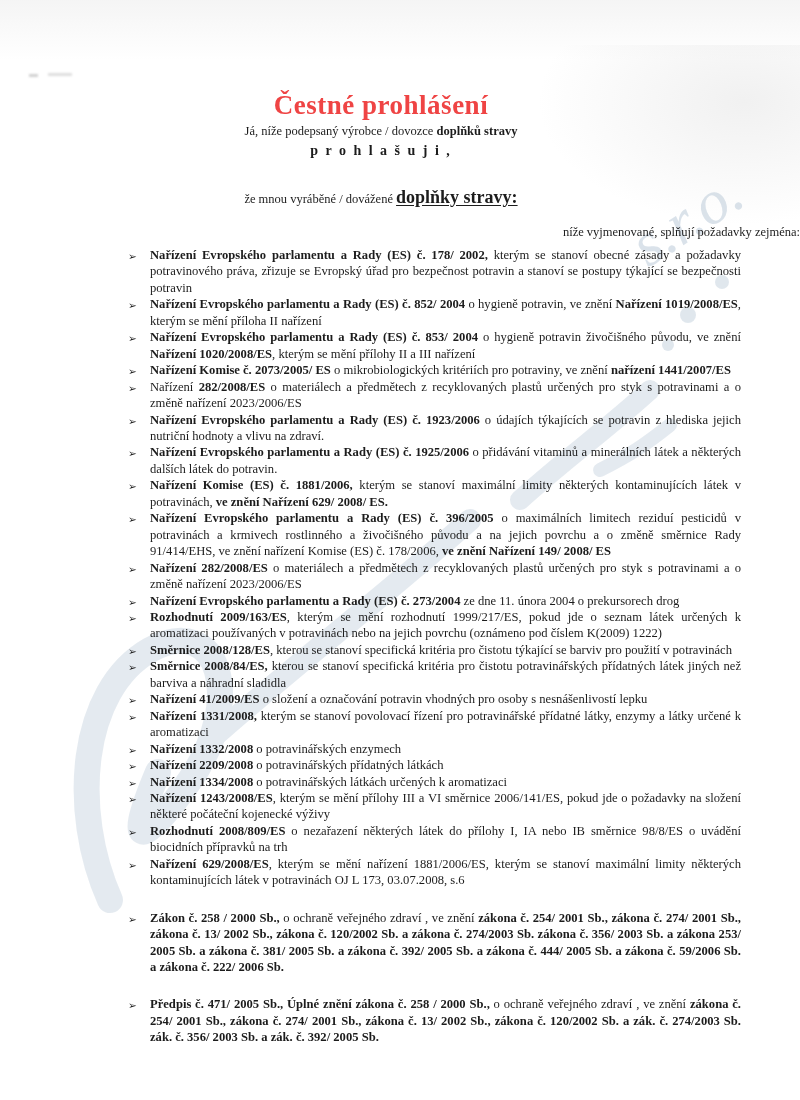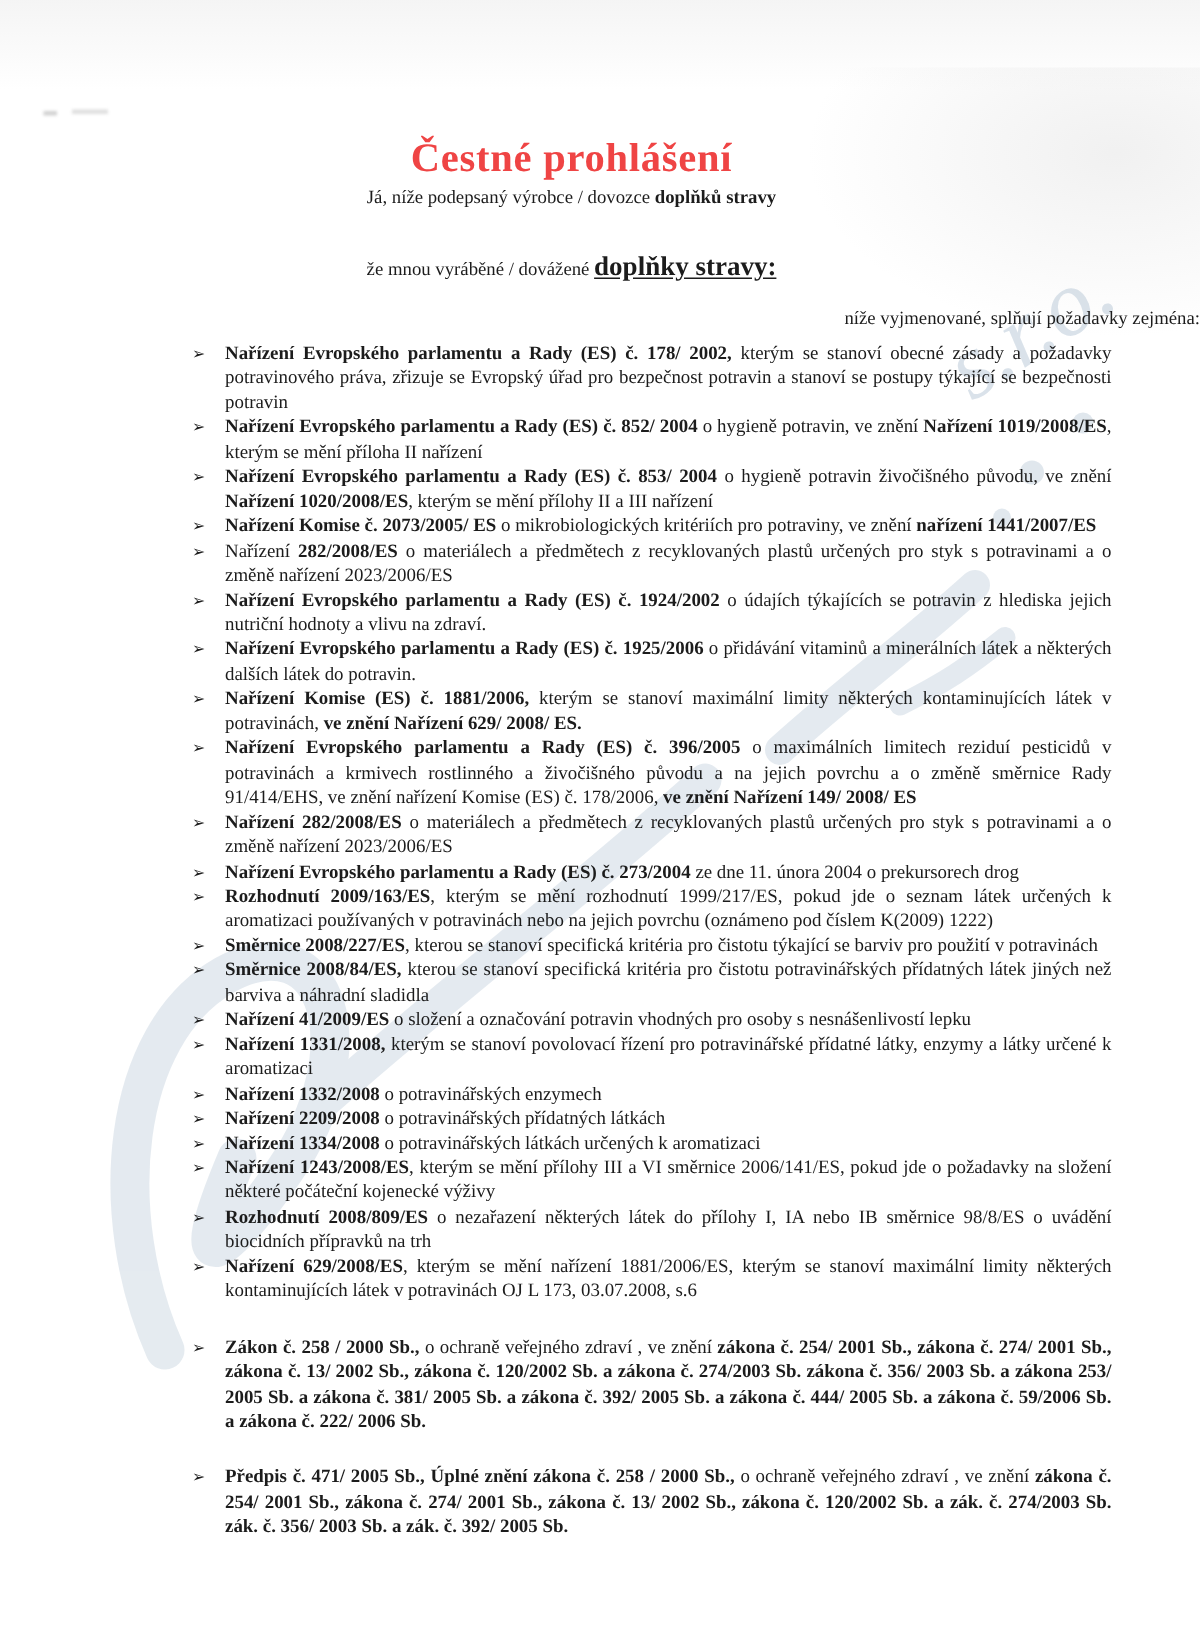--- a/index.html
+++ b/index.html
@@ -87,39 +87,40 @@
       <circle cx="722" cy="282" r="7"></circle>
       <circle cx="668" cy="345" r="6"></circle>
     </g>
     <text x="648" y="268" transform="rotate(-33 648 268)" font-size="62" font-style="italic" font-family="Liberation Serif, serif" fill="#b7c7d6" opacity="0.5">s.r.o.</text>
   </svg>
 
   <div class="content">
     <div class="header">
       <div class="title">Čestné prohlášení</div>
       <div class="subtitle"><span>Já, níže podepsaný výrobce / dovozce </span><b>doplňků stravy</b></div>
+      <div class="prohlasuji">p r o h l a š u j i ,</div>
       <div class="intro"><span>že mnou vyráběné / dovážené </span><span class="big">doplňky stravy:</span></div>
     </div>
 
     <div class="lead">níže vyjmenované, splňují požadavky zejména:</div>
 
     <ul class="reglist">
         <li><span class="bullet">➢</span><span><b>Nařízení Evropského parlamentu a Rady (ES) č. 178/ 2002,</b><span> kterým se stanoví obecné zásady a požadavky potravinového práva, zřizuje se Evropský úřad pro bezpečnost potravin a stanoví se postupy týkající se bezpečnosti potravin</span></span></li>
         <li><span class="bullet">➢</span><span><b>Nařízení Evropského parlamentu a Rady (ES) č. 852/ 2004</b><span> o hygieně potravin, ve znění </span><b>Nařízení 1019/2008/ES</b><span>, kterým se mění příloha II nařízení</span></span></li>
         <li><span class="bullet">➢</span><span><b>Nařízení Evropského parlamentu a Rady (ES) č. 853/ 2004</b><span> o hygieně potravin živočišného původu, ve znění </span><b>Nařízení 1020/2008/ES</b><span>, kterým se mění přílohy II a III nařízení</span></span></li>
         <li><span class="bullet">➢</span><span><b>Nařízení Komise č. 2073/2005/ ES</b><span> o mikrobiologických kritériích pro potraviny, ve znění </span><b>nařízení 1441/2007/ES</b></span></li>
         <li><span class="bullet">➢</span><span><span>Nařízení </span><b>282/2008/ES</b><span> o materiálech a předmětech z recyklovaných plastů určených pro styk s potravinami a o změně nařízení 2023/2006/ES</span></span></li>
-        <li><span class="bullet">➢</span><span><b>Nařízení Evropského parlamentu a Rady (ES) č. 1924/2002</b><span> o údajích týkajících se potravin z hlediska jejich nutriční hodnoty a vlivu na zdraví.</span></span></li>
+        <li><span class="bullet">➢</span><span><b>Nařízení Evropského parlamentu a Rady (ES) č. 1923/2006</b><span> o údajích týkajících se potravin z hlediska jejich nutriční hodnoty a vlivu na zdraví.</span></span></li>
         <li><span class="bullet">➢</span><span><b>Nařízení Evropského parlamentu a Rady (ES) č. 1925/2006</b><span> o přidávání vitaminů a minerálních látek a některých dalších látek do potravin.</span></span></li>
         <li><span class="bullet">➢</span><span><b>Nařízení Komise (ES) č. 1881/2006,</b><span> kterým se stanoví maximální limity některých kontaminujících látek v potravinách, </span><b>ve znění Nařízení 629/ 2008/ ES.</b></span></li>
         <li><span class="bullet">➢</span><span><b>Nařízení Evropského parlamentu a Rady (ES) č. 396/2005</b><span> o maximálních limitech reziduí pesticidů v potravinách a krmivech rostlinného a živočišného původu a na jejich povrchu a o změně směrnice Rady 91/414/EHS, ve znění nařízení Komise (ES) č. 178/2006, </span><b>ve znění Nařízení 149/ 2008/ ES</b></span></li>
         <li><span class="bullet">➢</span><span><b>Nařízení 282/2008/ES</b><span> o materiálech a předmětech z recyklovaných plastů určených pro styk s potravinami a o změně nařízení 2023/2006/ES</span></span></li>
         <li><span class="bullet">➢</span><span><b>Nařízení Evropského parlamentu a Rady (ES) č. 273/2004</b><span> ze dne 11. února 2004 o prekursorech drog</span></span></li>
         <li><span class="bullet">➢</span><span><b>Rozhodnutí 2009/163/ES</b><span>, kterým se mění rozhodnutí 1999/217/ES, pokud jde o seznam látek určených k aromatizaci používaných v potravinách nebo na jejich povrchu (oznámeno pod číslem K(2009) 1222)</span></span></li>
-        <li><span class="bullet">➢</span><span><b>Směrnice 2008/227/ES</b><span>, kterou se stanoví specifická kritéria pro čistotu týkající se barviv pro použití v potravinách</span></span></li>
+        <li><span class="bullet">➢</span><span><b>Směrnice 2008/128/ES</b><span>, kterou se stanoví specifická kritéria pro čistotu týkající se barviv pro použití v potravinách</span></span></li>
         <li><span class="bullet">➢</span><span><b>Směrnice 2008/84/ES,</b><span> kterou se stanoví specifická kritéria pro čistotu potravinářských přídatných látek jiných než barviva a náhradní sladidla</span></span></li>
         <li><span class="bullet">➢</span><span><b>Nařízení 41/2009/ES</b><span> o složení a označování potravin vhodných pro osoby s nesnášenlivostí lepku</span></span></li>
         <li><span class="bullet">➢</span><span><b>Nařízení 1331/2008,</b><span> kterým se stanoví povolovací řízení pro potravinářské přídatné látky, enzymy a látky určené k aromatizaci</span></span></li>
         <li><span class="bullet">➢</span><span><b>Nařízení 1332/2008</b><span> o potravinářských enzymech</span></span></li>
         <li><span class="bullet">➢</span><span><b>Nařízení 2209/2008</b><span> o potravinářských přídatných látkách</span></span></li>
         <li><span class="bullet">➢</span><span><b>Nařízení 1334/2008</b><span> o potravinářských látkách určených k aromatizaci</span></span></li>
         <li><span class="bullet">➢</span><span><b>Nařízení 1243/2008/ES</b><span>, kterým se mění přílohy III a VI směrnice 2006/141/ES, pokud jde o požadavky na složení některé počáteční kojenecké výživy</span></span></li>
         <li><span class="bullet">➢</span><span><b>Rozhodnutí 2008/809/ES</b><span> o nezařazení některých látek do přílohy I, IA nebo IB směrnice 98/8/ES o uvádění biocidních přípravků na trh</span></span></li>
         <li><span class="bullet">➢</span><span><b>Nařízení 629/2008/ES</b><span>, kterým se mění nařízení 1881/2006/ES, kterým se stanoví maximální limity některých kontaminujících látek v potravinách OJ L 173, 03.07.2008, s.6</span></span></li>
         <li class="gap"><span class="bullet">➢</span><span><b>Zákon č. 258 / 2000 Sb.,</b><span> o ochraně veřejného zdraví , ve znění </span><b>zákona č. 254/ 2001 Sb., zákona č. 274/ 2001 Sb., zákona č. 13/ 2002 Sb., zákona č. 120/2002 Sb. a zákona č. 274/2003 Sb. zákona č. 356/ 2003 Sb. a zákona 253/ 2005 Sb. a zákona č. 381/ 2005 Sb. a zákona č. 392/ 2005 Sb. a zákona č. 444/ 2005 Sb. a zákona č. 59/2006 Sb. a zákona č. 222/ 2006 Sb.</b></span></li>

